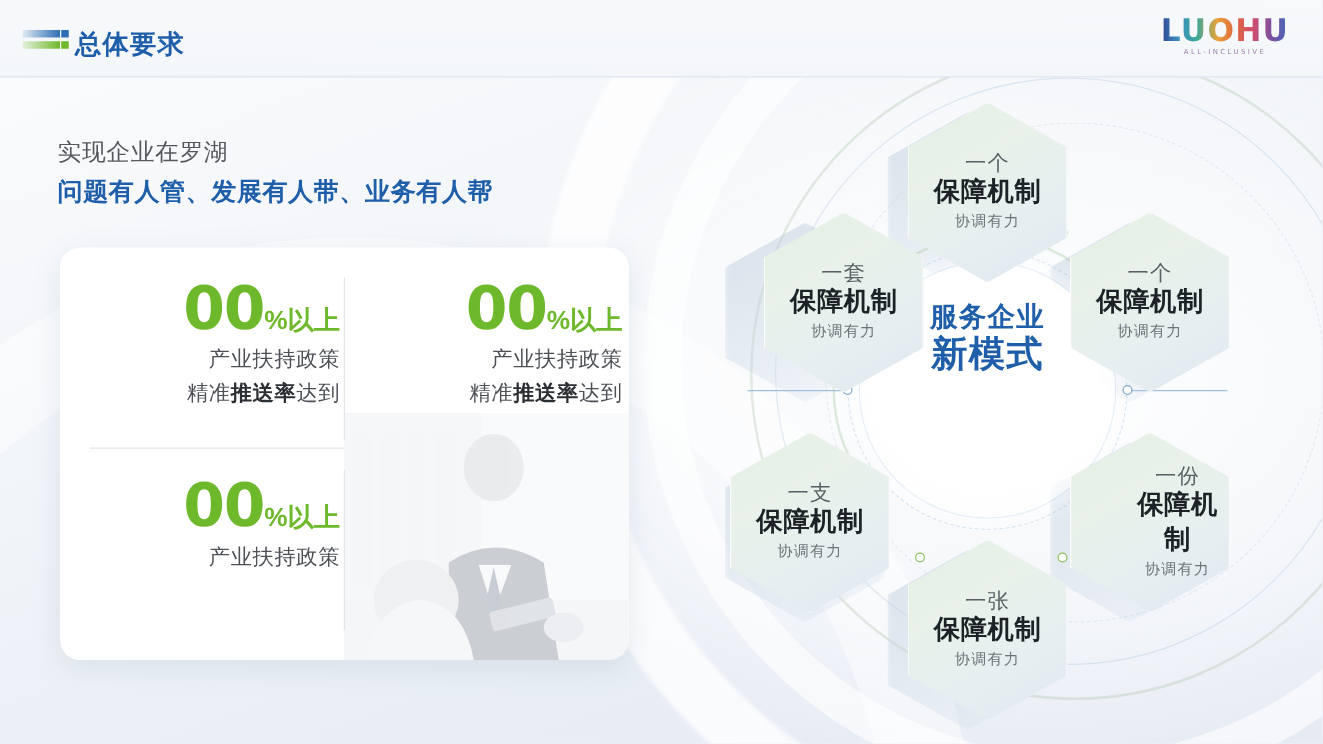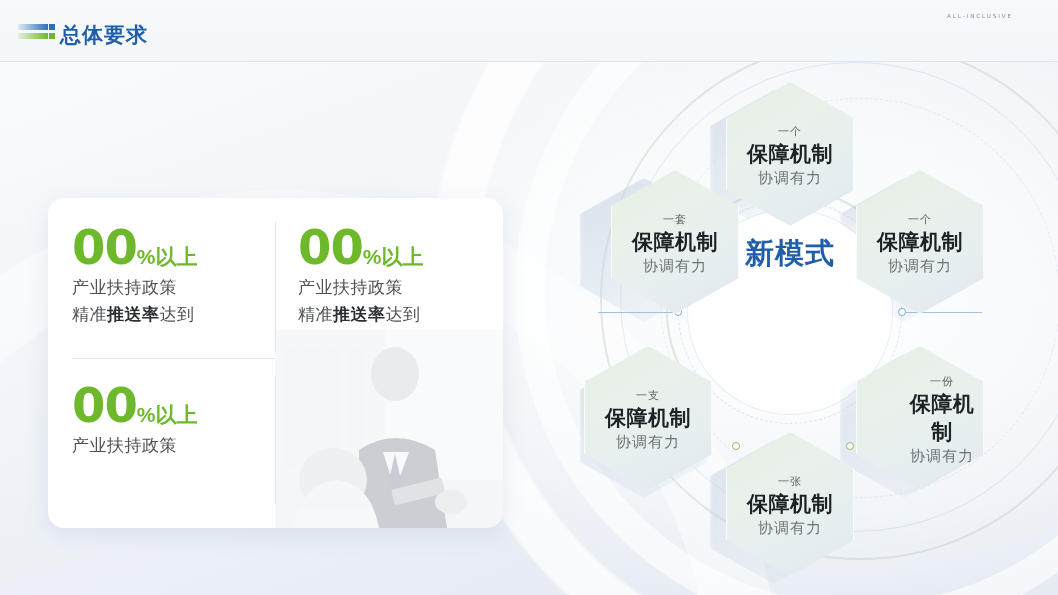--- a/index.html
+++ b/index.html
@@ -156,20 +156,21 @@
   }
   .divider-v2 {
     position: absolute;
     left: 227px; top: 178px;
     width: 1px; height: 128px;
     background: #e2e6ea;
   }
   .stat {
     position: absolute;
     width: 200px;
+    text-align: right;
   }
   .s1 { left: 24px; top: 22px; }
   .s2 { left: 250px; top: 22px; }
   .s3 { left: 24px; top: 180px; }
   .stat-num {
     font-size: 48px;
     font-weight: bold;
     color: #6eb92b;
     line-height: 54px;
     letter-spacing: -1px;
@@ -217,23 +218,23 @@
     box-shadow: inset 0 0 0 1px rgba(255,255,255,0.8);
     pointer-events: none;
   }
   .hex-shadow {
     position: absolute;
     width: 128px; height: 144px;
     clip-path: polygon(50% 0%, 100% 25%, 100% 75%, 50% 100%, 0% 75%, 0% 25%);
     background: linear-gradient(150deg, rgba(190,205,222,0.55), rgba(215,226,238,0.18));
     filter: blur(2px);
   }
-  .hex-top { font-size: 11px; color: #595f63; line-height: 18px; letter-spacing: 1px; }
+  .hex-top { font-size: 17px; color: #595f63; line-height: 18px; letter-spacing: 1px; }
   .hex-mid { font-size: 21px; font-weight: bold; color: #1d2226; line-height: 28px; letter-spacing: 0.5px; }
-  .hex-bot { font-size: 15px; color: #6d7478; line-height: 19px; letter-spacing: 1px; }
+  .hex-bot { font-size: 12px; color: #6d7478; line-height: 19px; letter-spacing: 1px; }
 
   
   .h-top   { left: 186px; top: 20px; }
   .h-ul    { left: 71px;  top: 108px; }
   .h-ur    { left: 316px; top: 108px; }
   .h-ll    { left: 44px;  top: 284px; }
   .h-lr    { left: 316px; top: 284px; padding-left: 44px; }
   .h-bot   { left: 186px; top: 370px; }
 
   .sh-top  { left: 170px; top: 28px; }
@@ -334,24 +335,29 @@
       </defs>
       <rect x="0" y="2" width="30" height="6" fill="url(#gb)"></rect>
       <rect x="0" y="11" width="30" height="6" fill="url(#gg)"></rect>
       <rect x="31" y="2" width="6" height="6" fill="#2f6fb5"></rect>
       <rect x="31" y="11" width="6" height="6" fill="#6eb92b"></rect>
     </svg>
 
     <div class="header-title">总体要求</div>
 
     <div class="logo">
+      <div class="logo-word">LUOHU</div>
       <div class="logo-sub">ALL-INCLUSIVE</div>
     </div>
   </div>
 
+  <div class="headline">
+    <div class="headline-top">实现企业在罗湖</div>
+    <div class="headline-main">问题有人管、发展有人带、业务有人帮</div>
+  </div>
 
   <div class="card">
 
     <div class="card-photo">
       <svg viewBox="0 0 228 198" width="228" height="198">
         <rect x="0" y="0" width="228" height="198" fill="#eceff3"></rect>
         <rect x="0" y="0" width="110" height="150" fill="#e3e7ec"></rect>
         <g fill="#dfe3e9">
           <rect x="8" y="18" width="14" height="120"></rect>
           <rect x="30" y="18" width="14" height="120"></rect>
@@ -414,20 +420,21 @@
     <div class="conn conn-l"></div>
     <div class="conn conn-r"></div>
     <div class="node node-l"></div>
     <div class="node node-r"></div>
     <div class="node-g ng1"></div>
     <div class="node-g ng2"></div>
     <div class="node-g ng3"></div>
     <div class="node-g ng4"></div>
 
     <div class="center-text">
+      <div class="ct2">服务企业</div>
       <div class="ct3">新模式</div>
     </div>
 
     <div class="hex h-top">
       <div class="hex-top">一个</div>
       <div class="hex-mid">保障机制</div>
       <div class="hex-bot">协调有力</div>
     </div>
 
     <div class="hex h-ul">

